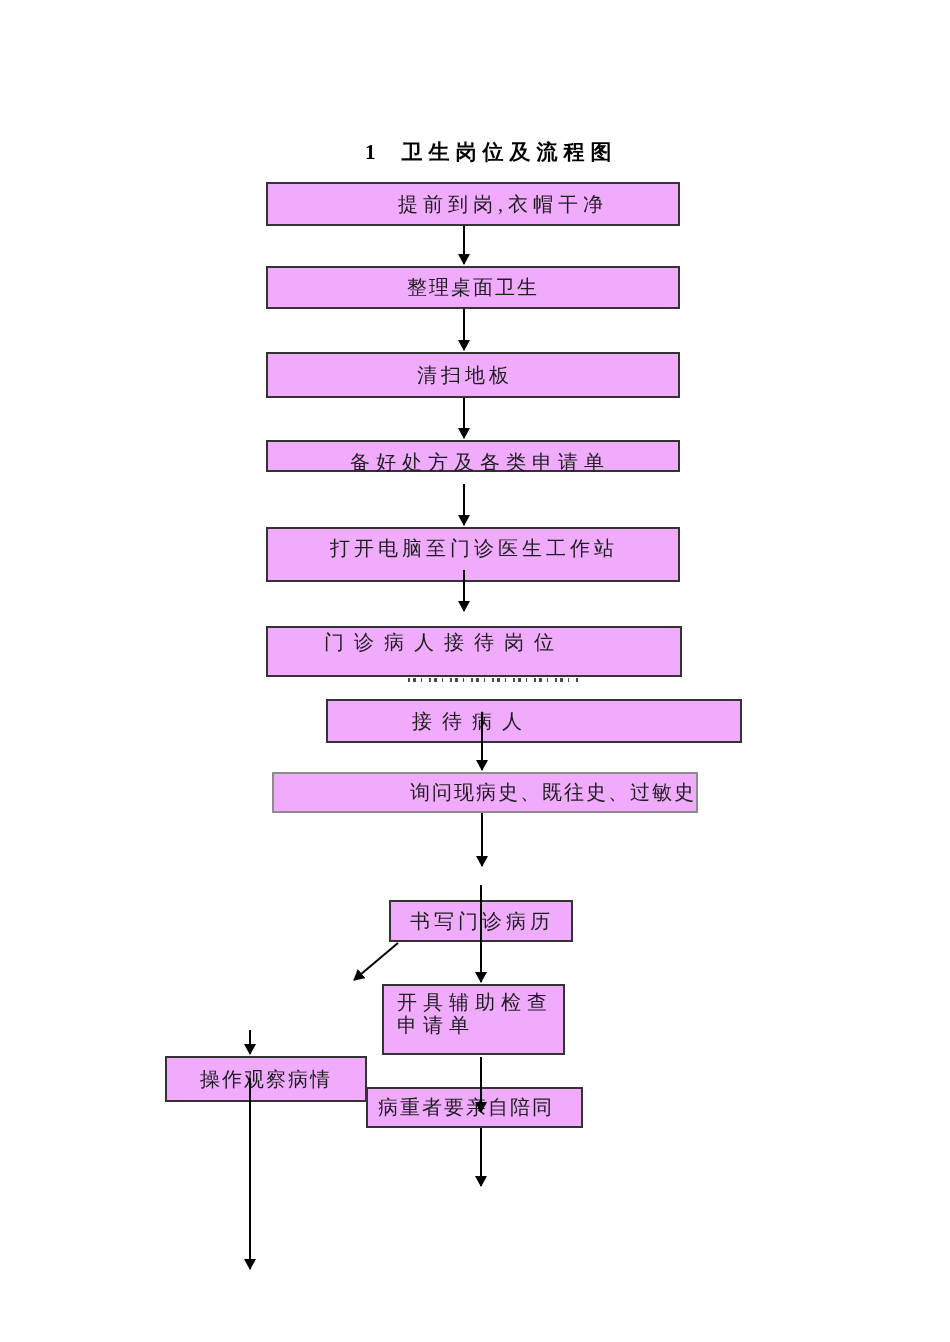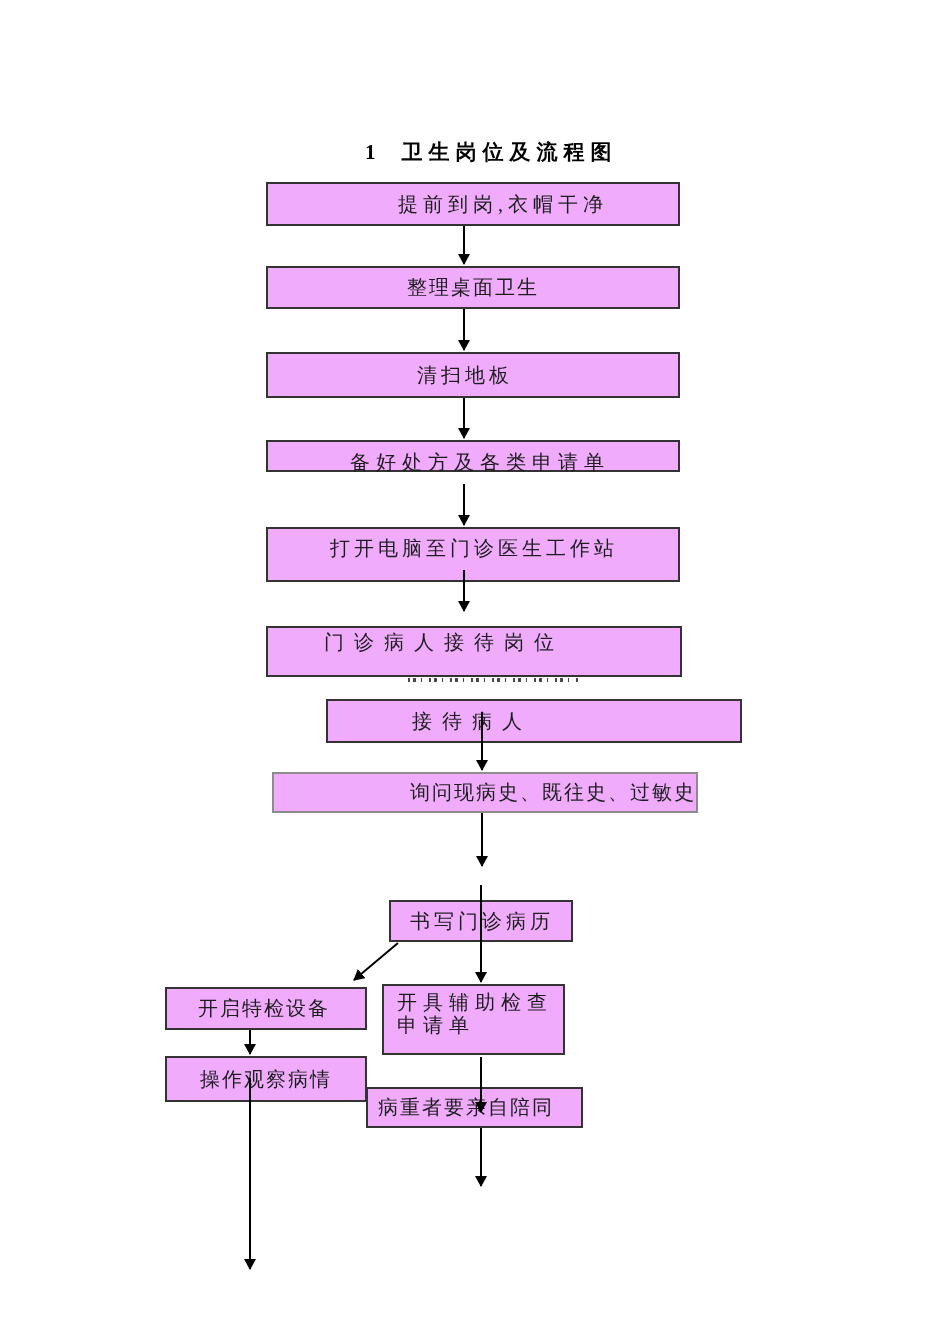--- a/index.html
+++ b/index.html
@@ -55,21 +55,20 @@
   <div class="fbox b2">整理桌面卫生</div>
   <div class="fbox b3">清扫地板</div>
   <div class="fbox b4">备好处方及各类申请单</div>
   <div class="fbox b5">打开电脑至门诊医生工作站</div>
   <div class="fbox b6">门诊病人接待岗位</div>
   <div id="clipped-fragment"></div>
   <div class="fbox b7">接待病人</div>
   <div class="fbox b8">询问现病史、既往史、过敏史</div>
   <div class="fbox b10">书写门诊病历</div>
   <div class="fbox b11">开具辅助检查申请单</div>
-  <div class="fbox b12">开启特检设备</div>
   <div class="fbox b13">操作观察病情</div>
   <div class="fbox b14">病重者要亲自陪同</div>
 
   <svg id="connector-layer" width="950" height="1342" viewBox="0 0 950 1342" xmlns="http://www.w3.org/2000/svg">
     <defs>
       <marker id="ah" markerUnits="userSpaceOnUse" markerWidth="14" markerHeight="14" refX="10" refY="6" orient="auto">
         <path d="M0,0 L0,12 L11,6 Z" fill="#000"></path>
       </marker>
     </defs>
     <line x1="464" y1="226" x2="464" y2="264" marker-end="url(#ah)"></line>

